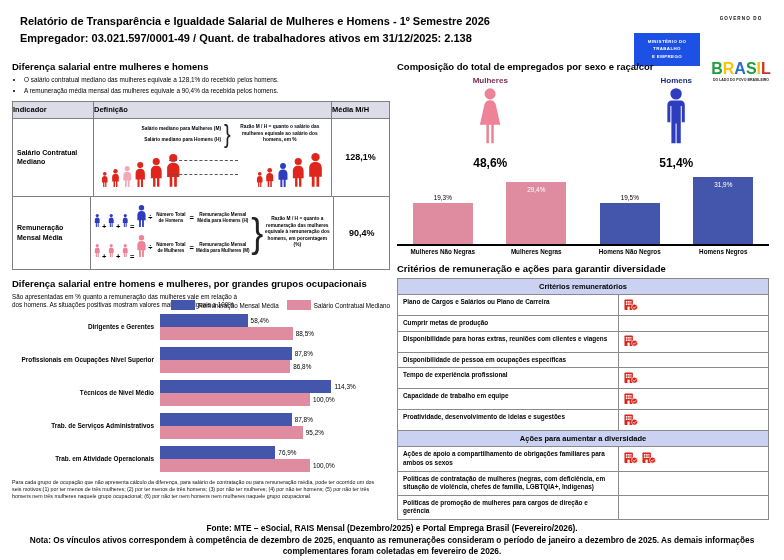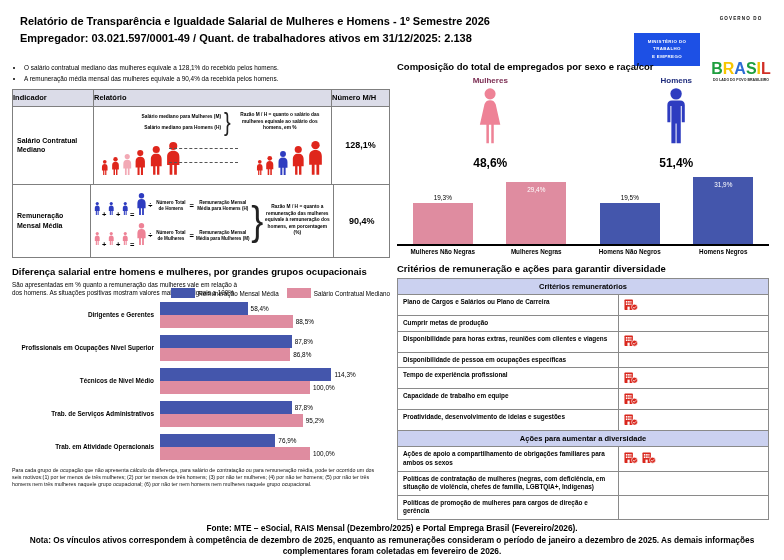--- a/index.html
+++ b/index.html
@@ -121,30 +121,31 @@
       </div>
       <div class="gov-logo">
         <div class="gov-top">GOVERNO DO</div>
         <div class="gov-brand" id="gov-brand"><span style="color: rgb(30, 158, 62);">B</span><span style="color: rgb(247, 198, 0);">R</span><span style="color: rgb(43, 107, 212);">A</span><span style="color: rgb(30, 158, 62);">S</span><span style="color: rgb(247, 198, 0);">I</span><span style="color: rgb(209, 46, 38);">L</span></div>
         <div class="gov-tag">DO LADO DO POVO BRASILEIRO</div>
       </div>
     </div>
   </header>
 
   <section class="col-left">
+    <h2 class="sec">Diferença salarial entre mulheres e homens</h2>
     <ul class="bullets" id="salary-bullets">
         <li>O salário contratual mediano das mulheres equivale a 128,1% do recebido pelos homens.</li>
         <li>A remuneração média mensal das mulheres equivale a 90,4% da recebida pelos homens.</li>
       </ul>
 
     <div class="ind-table">
       <div class="itr head">
         <div class="itc c1">Indicador</div>
-        <div class="itc c2">Relatório</div>
-        <div class="itc c3">Número M/H</div>
+        <div class="itc c2">Definição</div>
+        <div class="itc c3">Média M/H</div>
       </div>
 
       <div class="itr">
         <div class="itc c1 ind-cell">Salário Contratual Mediano</div>
         <div class="itc c2 d1">
           <div class="d1-top">
             <div class="d1-labels">
               <div>Salário mediano para Mulheres (M)</div>
               <div>Salário mediano para Homens (H)</div>
             </div>

